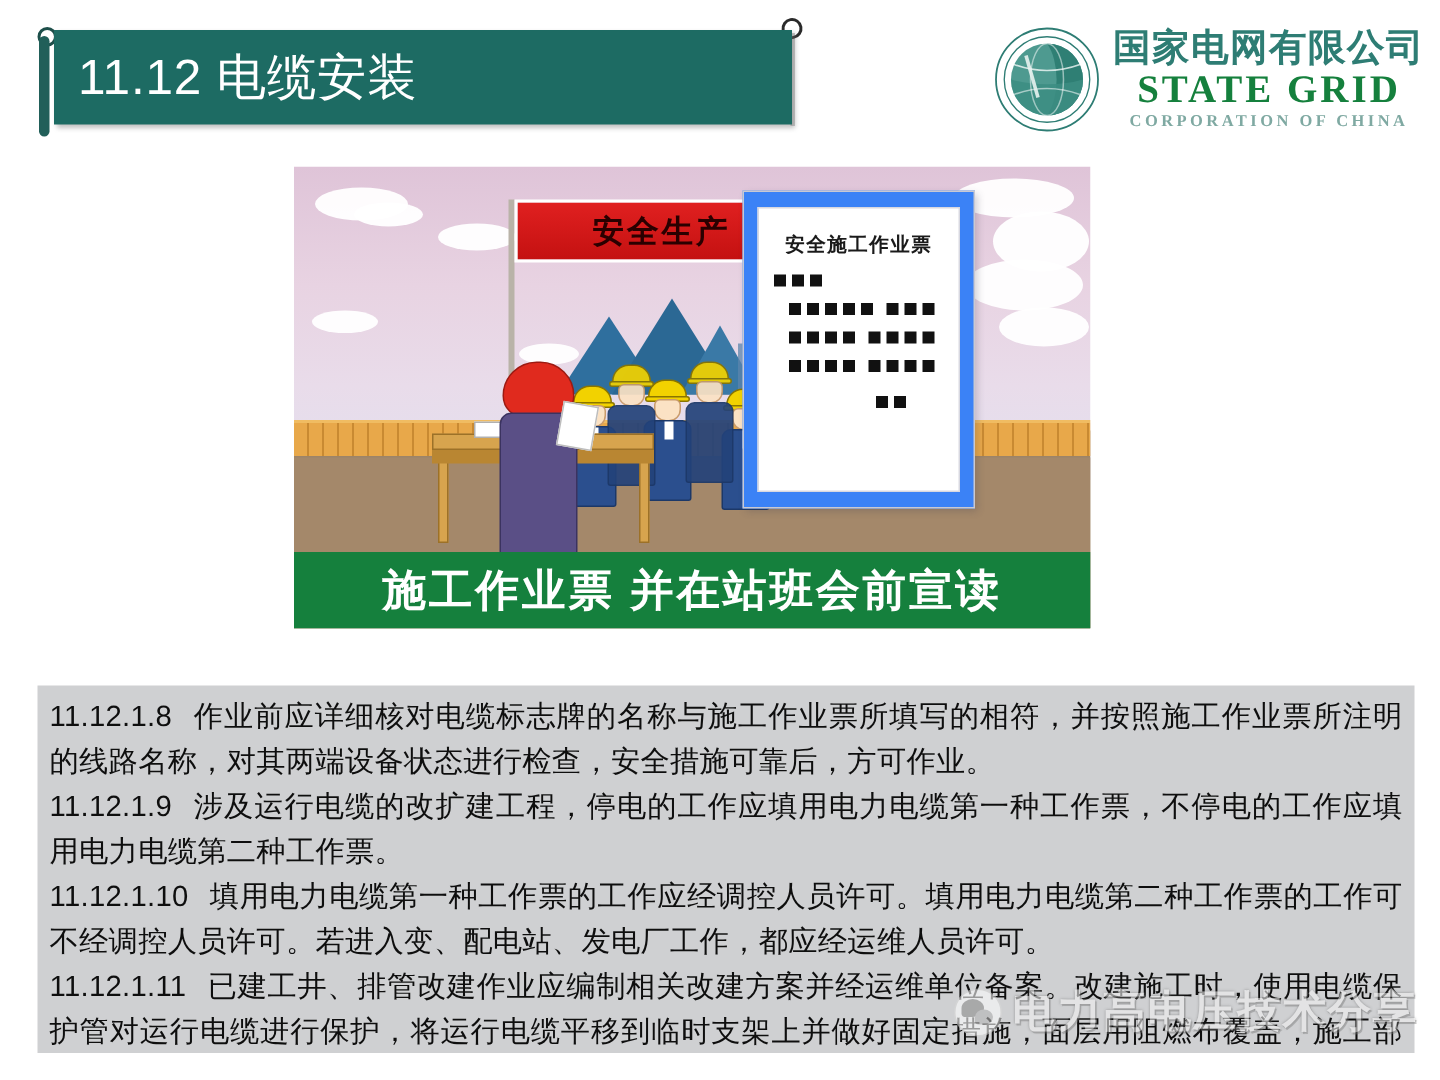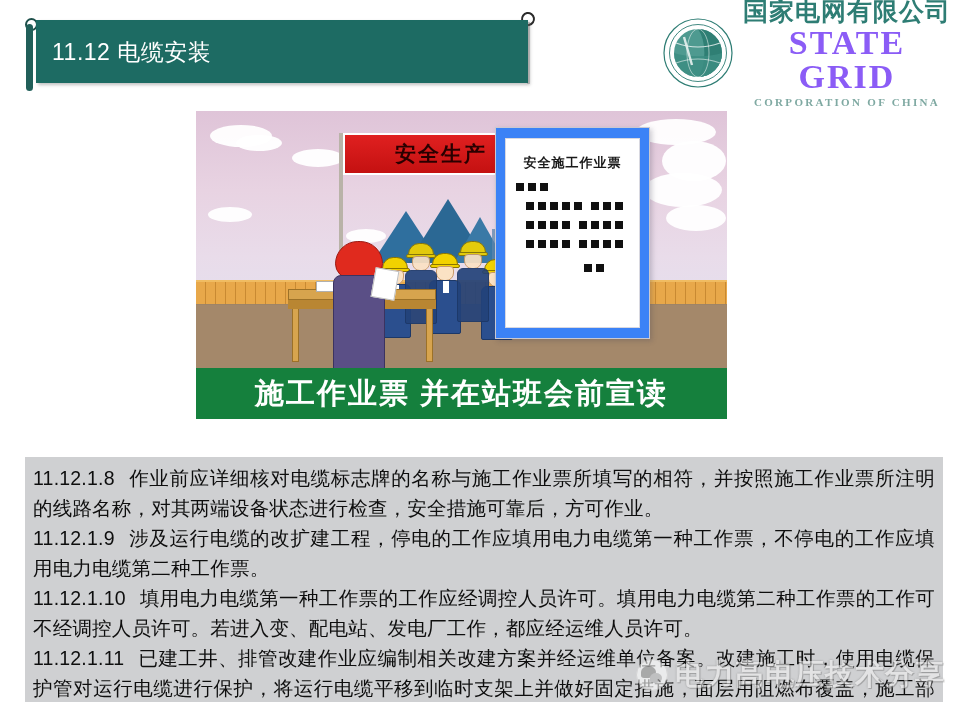--- a/index.html
+++ b/index.html
@@ -24,21 +24,21 @@
     height: 63px;
     background: #1d6b63;
     box-shadow: 2px 2px 3px rgba(120,120,120,0.45);
   }
   #title-text {
     position: absolute;
     left: 16px;
     top: 50%;
     transform: translateY(-50%);
     color: #ffffff;
-    font-size: 23px;
+    font-size: 33px;
     font-weight: 400;
     letter-spacing: 0.5px;
     white-space: nowrap;
     font-family: "Liberation Sans", "DejaVu Sans", sans-serif;
   }
   
   #title-pin-left {
     position: absolute;
     left: 26px;
     top: 24px;
@@ -99,23 +99,23 @@
     text-align: center;
   }
   #logo-cn {
     font-size: 25px;
     font-weight: bold;
     color: #2e7d74;
     letter-spacing: 1px;
     font-family: "Liberation Sans", "DejaVu Sans", sans-serif;
   }
   #logo-en {
-    font-size: 34px;
+    font-size: 26px;
     font-weight: bold;
-    color: #8b5cf6;
+    color: #15803d;
     letter-spacing: 2px;
     margin-top: 2px;
     font-family: "Liberation Serif", "DejaVu Serif", serif;
   }
   #logo-sub {
     font-size: 11px;
     font-weight: bold;
     color: #7fa9a2;
     letter-spacing: 2.3px;
     margin-top: 3px;

